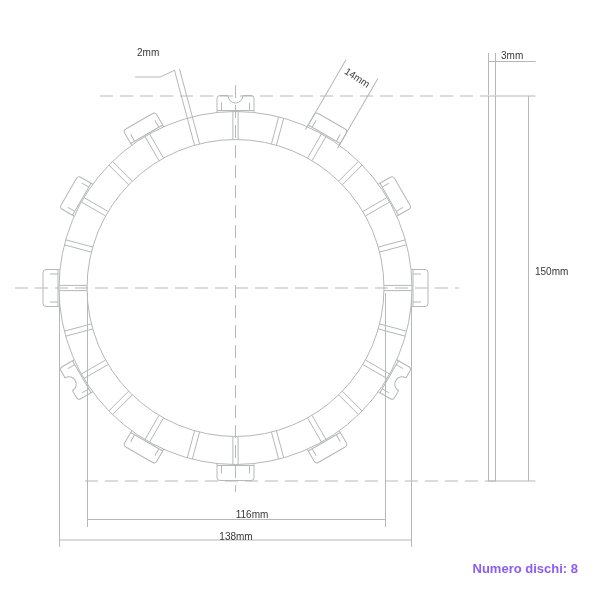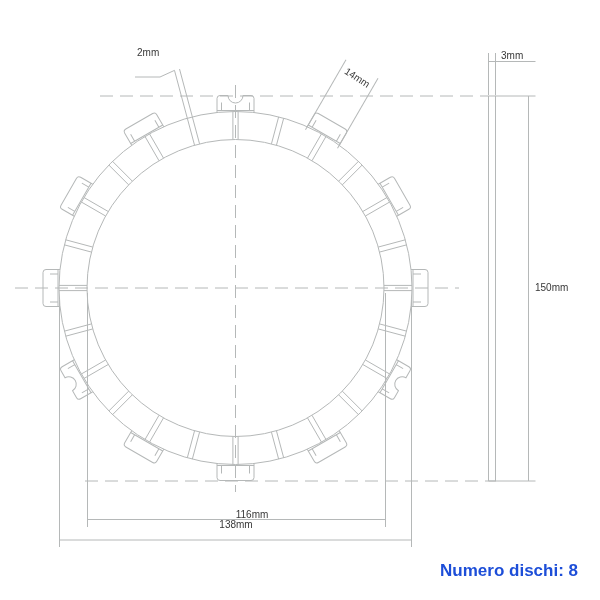--- a/index.html
+++ b/index.html
@@ -4,25 +4,25 @@
 <style>
   html,body{margin:0;padding:0;background:#ffffff;}
   #stage{position:relative;width:600px;height:600px;background:#ffffff;overflow:hidden;
          font-family:"Liberation Sans",sans-serif;}
   #drawing{position:absolute;left:0;top:0;}
   .dim{position:absolute;font-size:10px;line-height:1;color:#383838;white-space:nowrap;
        font-family:"Liberation Sans",sans-serif;}
   #lbl-2mm{left:137px;top:48px;}
   #lbl-14mm{left:357px;top:78px;transform:translate(-50%,-50%) rotate(33deg);}
   #lbl-3mm{left:501px;top:51px;text-align:right;}
-  #lbl-150mm{left:535px;top:288px;transform:translate(0,-50%);text-align:right;}
+  #lbl-150mm{left:535px;top:272px;transform:translate(0,-50%);text-align:right;}
   #lbl-116mm{left:252px;top:515px;transform:translate(-50%,-50%);}
-  #lbl-138mm{left:236px;top:525px;transform:translate(-50%,-50%);}
-  #caption{position:absolute;right:22px;top:562px;font-size:17px;font-weight:bold;
-           color:#1d4ed8;line-height:1;white-space:nowrap;}
+  #lbl-138mm{left:236px;top:537px;transform:translate(-50%,-50%);}
+  #caption{position:absolute;right:22px;top:562px;font-size:13px;font-weight:bold;
+           color:#8b5cf6;line-height:1;white-space:nowrap;}
 </style>
 </head>
 <body>
 
 <div id="stage">
   <svg id="drawing" width="600" height="600" viewBox="0 0 600 600">
       <g>
         <line stroke="#b5b8b8" stroke-width="1" fill="none" x1="15" y1="288" x2="459" y2="288" stroke-dasharray="13 7"></line>
         <line stroke="#b5b8b8" stroke-width="1" fill="none" x1="235.5" y1="85" x2="235.5" y2="492" stroke-dasharray="13 7"></line>
         <line stroke="#b5b8b8" stroke-width="1" fill="none" x1="100" y1="96" x2="488" y2="96" stroke-dasharray="13 7"></line>

